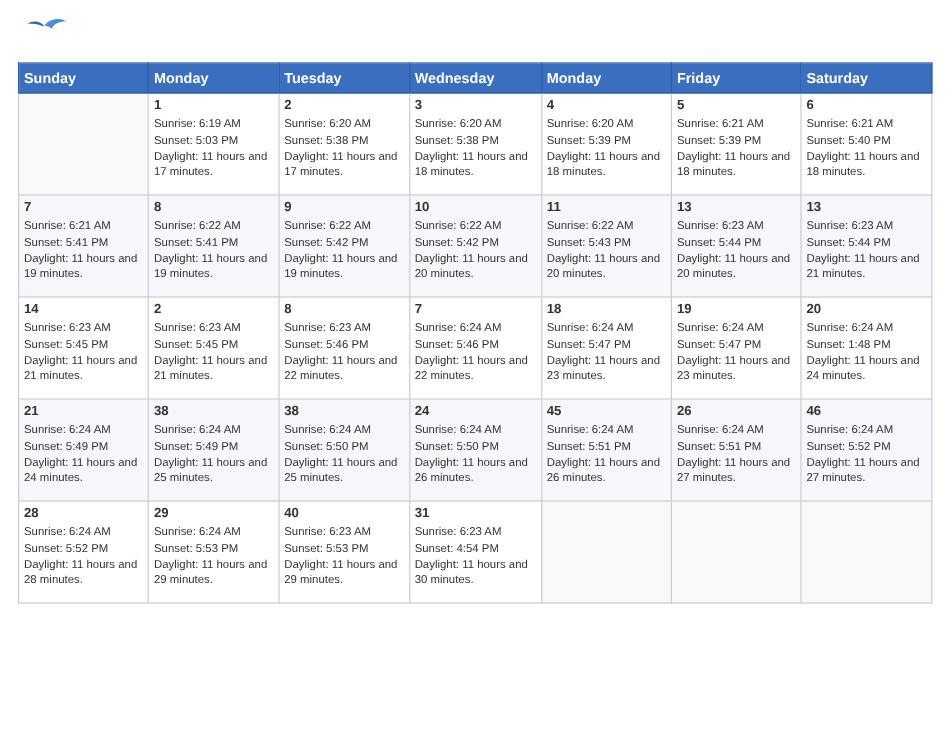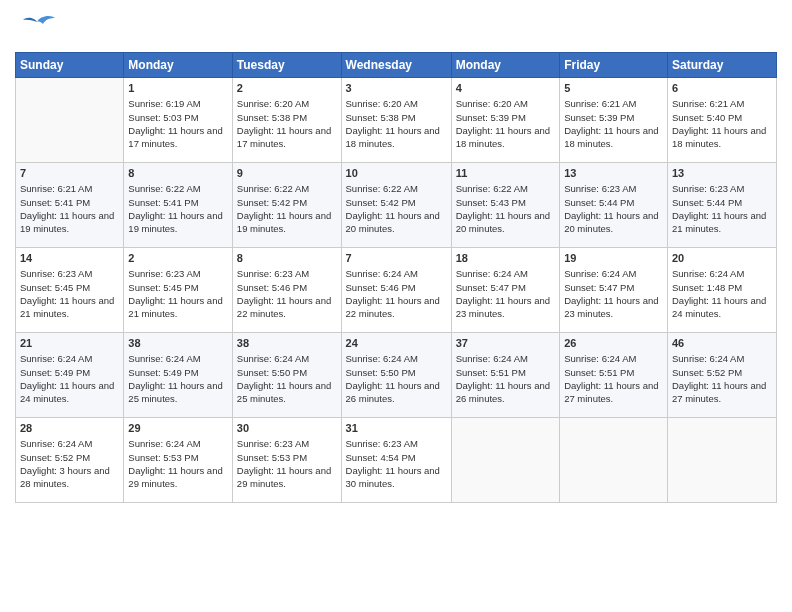--- a/index.html
+++ b/index.html
@@ -131,27 +131,27 @@
         <td><span class="day-num">7</span><span>Sunrise: 6:24 AM</span><br><span>Sunset: 5:46 PM</span><br><span>Daylight: 11 hours and 22 minutes.</span></td>
         <td><span class="day-num">18</span><span>Sunrise: 6:24 AM</span><br><span>Sunset: 5:47 PM</span><br><span>Daylight: 11 hours and 23 minutes.</span></td>
         <td><span class="day-num">19</span><span>Sunrise: 6:24 AM</span><br><span>Sunset: 5:47 PM</span><br><span>Daylight: 11 hours and 23 minutes.</span></td>
         <td><span class="day-num">20</span><span>Sunrise: 6:24 AM</span><br><span>Sunset: 1:48 PM</span><br><span>Daylight: 11 hours and 24 minutes.</span></td>
       </tr>
       <tr>
         <td><span class="day-num">21</span><span>Sunrise: 6:24 AM</span><br><span>Sunset: 5:49 PM</span><br><span>Daylight: 11 hours and 24 minutes.</span></td>
         <td><span class="day-num">38</span><span>Sunrise: 6:24 AM</span><br><span>Sunset: 5:49 PM</span><br><span>Daylight: 11 hours and 25 minutes.</span></td>
         <td><span class="day-num">38</span><span>Sunrise: 6:24 AM</span><br><span>Sunset: 5:50 PM</span><br><span>Daylight: 11 hours and 25 minutes.</span></td>
         <td><span class="day-num">24</span><span>Sunrise: 6:24 AM</span><br><span>Sunset: 5:50 PM</span><br><span>Daylight: 11 hours and 26 minutes.</span></td>
-        <td><span class="day-num">37</span><span>Sunrise: 6:24 AM</span><br><span>Sunset: 5:51 PM</span><br><span>Daylight: 11 hours and 26 minutes.</span></td>
+        <td><span class="day-num">45</span><span>Sunrise: 6:24 AM</span><br><span>Sunset: 5:51 PM</span><br><span>Daylight: 11 hours and 26 minutes.</span></td>
         <td><span class="day-num">26</span><span>Sunrise: 6:24 AM</span><br><span>Sunset: 5:51 PM</span><br><span>Daylight: 11 hours and 27 minutes.</span></td>
         <td><span class="day-num">46</span><span>Sunrise: 6:24 AM</span><br><span>Sunset: 5:52 PM</span><br><span>Daylight: 11 hours and 27 minutes.</span></td>
       </tr>
       <tr>
-        <td><span class="day-num">28</span><span>Sunrise: 6:24 AM</span><br><span>Sunset: 5:52 PM</span><br><span>Daylight: 3 hours and 28 minutes.</span></td>
+        <td><span class="day-num">28</span><span>Sunrise: 6:24 AM</span><br><span>Sunset: 5:52 PM</span><br><span>Daylight: 11 hours and 28 minutes.</span></td>
         <td><span class="day-num">29</span><span>Sunrise: 6:24 AM</span><br><span>Sunset: 5:53 PM</span><br><span>Daylight: 11 hours and 29 minutes.</span></td>
-        <td><span class="day-num">30</span><span>Sunrise: 6:23 AM</span><br><span>Sunset: 5:53 PM</span><br><span>Daylight: 11 hours and 29 minutes.</span></td>
+        <td><span class="day-num">40</span><span>Sunrise: 6:23 AM</span><br><span>Sunset: 5:53 PM</span><br><span>Daylight: 11 hours and 29 minutes.</span></td>
         <td><span class="day-num">31</span><span>Sunrise: 6:23 AM</span><br><span>Sunset: 4:54 PM</span><br><span>Daylight: 11 hours and 30 minutes.</span></td>
         <td class="empty"></td>
         <td class="empty"></td>
         <td class="empty"></td>
       </tr>
     </tbody>
 </table>
 
 </body></html>

